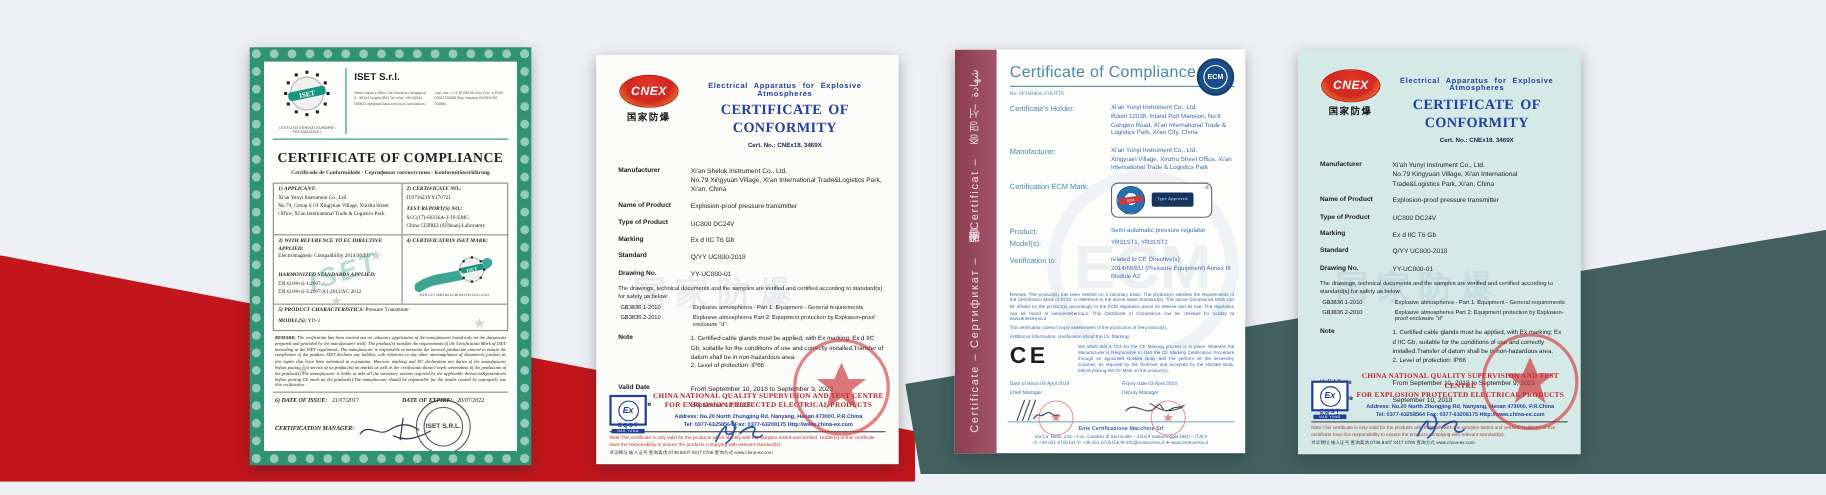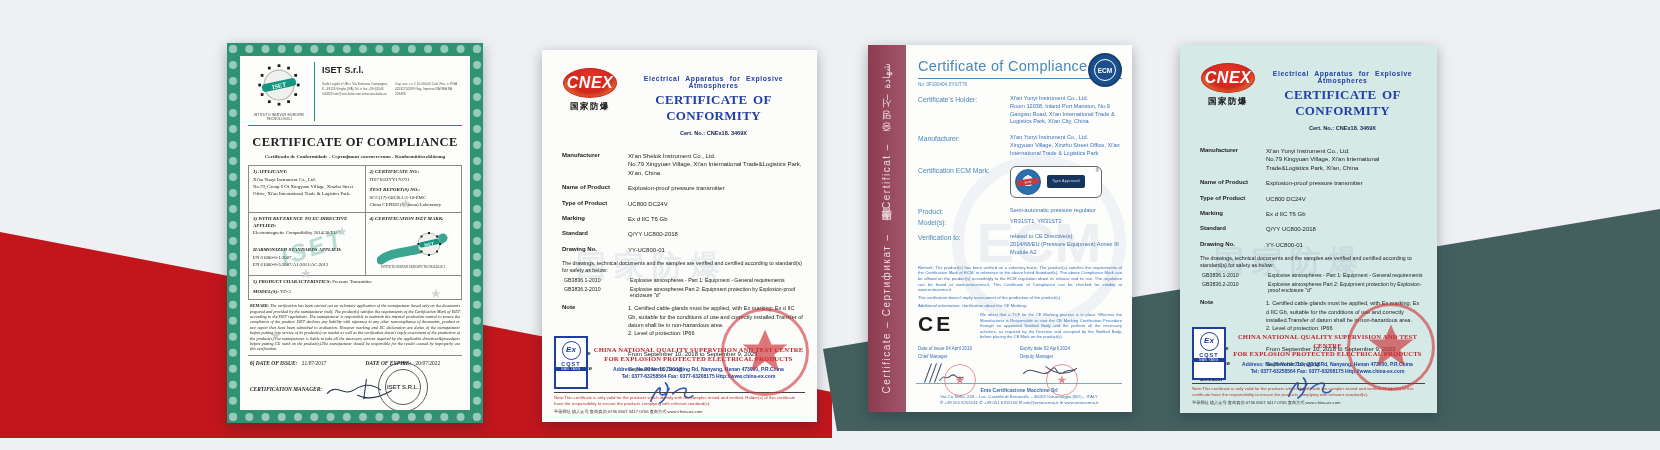--- a/index.html
+++ b/index.html
@@ -40,39 +40,39 @@
   .c1-stamp .inner{border:1px solid #3d3d3d;border-radius:50%;width:34px;height:34px;display:flex;align-items:center;justify-content:center;font-size:6px;font-weight:bold;font-family:"Liberation Sans",sans-serif;}
   .c1-star{position:absolute;color:#c9c9c9;font-size:13px;opacity:.8;}
   .c1-wm{position:absolute;left:40px;top:178px;transform:rotate(-18deg);color:#18977f;opacity:.3;font-size:24px;font-weight:bold;font-style:italic;letter-spacing:3px;font-family:"Liberation Sans",sans-serif;}
   
   .cnx{box-sizing:border-box;color:#222;}
   #cert2{left:542px;top:50px;width:275px;height:372px;background:#fcfcfa;}
   #cert4{left:1180px;top:45px;width:257px;height:368px;background:#d5e9e7;}
   .cnx-head{display:flex;padding:18px 12px 0 16px;}
   .cnx-logocol{width:64px;text-align:center;}
   .cnx-oval{width:52px;height:28px;margin:0 auto;border-radius:50%;background:radial-gradient(ellipse at 50% 25%,#e43527 0%,#d2271e 55%,#f0a23e 100%);border:1px solid #c8211a;display:flex;align-items:center;justify-content:center;}
-  .cnx-oval span{color:#fff;font-weight:bold;font-style:italic;font-size:16px;letter-spacing:.5px;}
+  .cnx-oval span{color:#fff;font-weight:bold;font-style:italic;font-size:11px;letter-spacing:.5px;}
   .cnx-logosub{font-size:8.5px;font-weight:bold;letter-spacing:1.5px;margin-top:3px;color:#111;}
   .cnx-headright{flex:1;text-align:center;}
   .cnx-h1{font-size:6.8px;font-weight:bold;color:#2340a6;margin-top:7px;letter-spacing:.6px;word-spacing:3px;}
   .cnx-title{font-size:13px;font-weight:bold;color:#2340a6;font-family:"Liberation Serif",serif;margin-top:3px;letter-spacing:.3px;word-spacing:2px;}
   .cnx-certno{font-size:5.6px;font-weight:bold;color:#16244e;margin-top:6px;}
   .cnx-body{padding:6px 14px 0 20px;position:relative;}
   .cnx-row{display:flex;margin-top:7px;}
   .cnx-lbl{width:66px;font-size:6px;font-weight:bold;color:#1b1b1b;flex-shrink:0;}
   .cnx-val{flex:1;font-size:6px;color:#222;line-height:1.4;}
   .cnx-verify{font-size:5.3px;margin-top:6px;line-height:1.35;color:#1b1b1b;}
   .cnx-srow{display:flex;margin-top:3px;}
   .cnx-scode{width:66px;font-size:5.2px;color:#222;flex-shrink:0;padding-left:2px;}
   .cnx-sdesc{flex:1;font-size:5.2px;color:#222;}
   .cnx-note{font-size:5.6px;line-height:1.45;color:#1d1d1d;}
   .cnx-sig{position:absolute;left:96px;bottom:-20px;}
   .cnx-footer{position:absolute;left:12px;right:12px;bottom:8px;}
   .cnx-footrow{display:flex;align-items:center;}
-  .cnx-ex{width:34px;height:53px;border:2px solid #1d3f9c;background:#fff;text-align:center;box-sizing:border-box;flex-shrink:0;}
+  .cnx-ex{width:34px;height:28px;border:2px solid #1d3f9c;background:#fff;text-align:center;box-sizing:border-box;flex-shrink:0;}
   .cnx-ex .exc{width:17px;height:17px;border:1.4px solid #1d3f9c;border-radius:50%;margin:3px auto 0;font-size:8px;font-weight:bold;font-style:italic;color:#1d3f9c;line-height:16px;}
   .cnx-ex .cqst{font-size:5.5px;font-weight:bold;color:#1d3f9c;letter-spacing:1px;margin-top:1px;}
   .cnx-ex .ny{font-size:3px;background:#1d3f9c;color:#fff;letter-spacing:.5px;}
   .cnx-footcenter{flex:1;text-align:center;padding-left:4px;}
   .cnx-org{font-size:6.6px;font-weight:bold;color:#c3232b;font-family:"Liberation Serif",serif;letter-spacing:.2px;line-height:1.3;}
   .cnx-addr{font-size:5px;font-weight:bold;color:#1d3f9c;margin-top:2px;}
   .cnx-tel{font-size:5px;font-weight:bold;color:#1d3f9c;margin-top:1px;}
   .cnx-sep{border-top:1px solid #444;margin-top:3px;}
   .cnx-rednote{font-size:4.3px;color:#b5342f;margin-top:2px;line-height:1.4;}
   .cnx-cn{font-size:4.2px;color:#333;margin-top:2px;}

